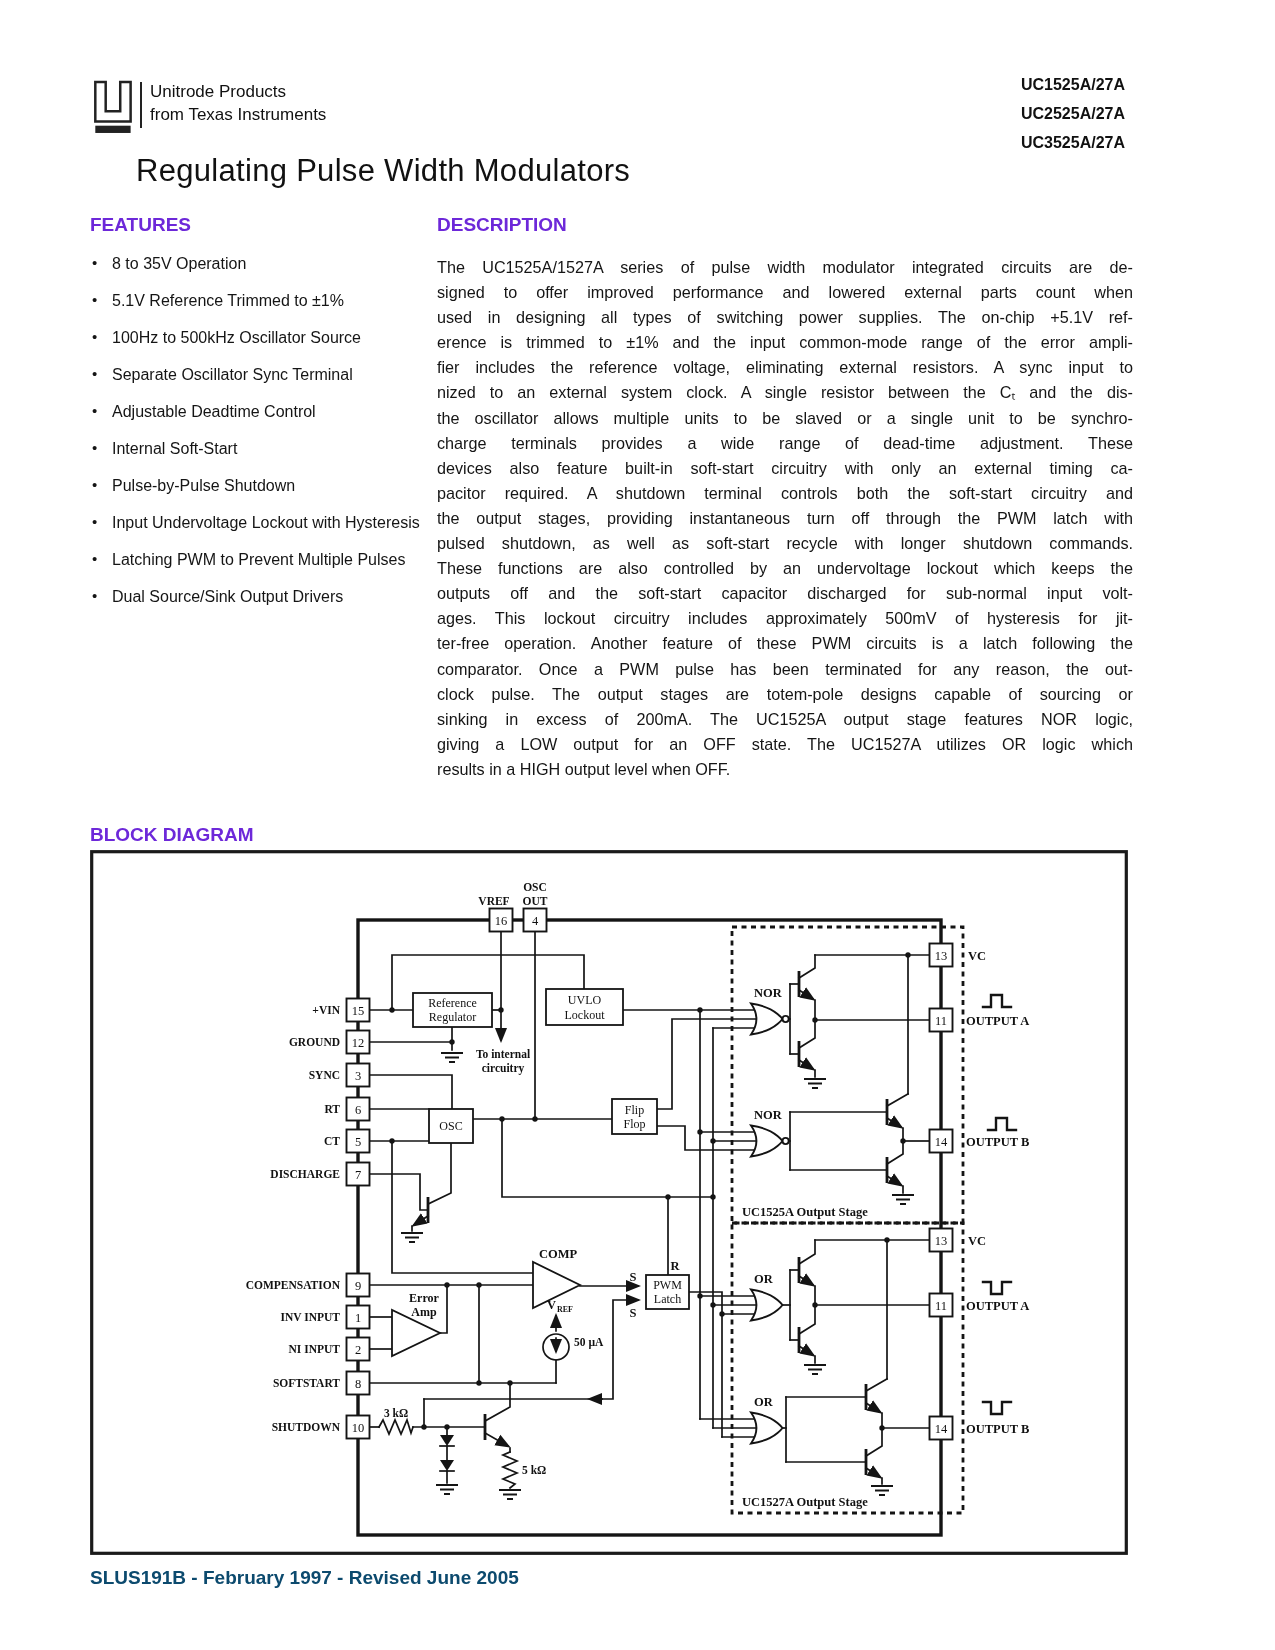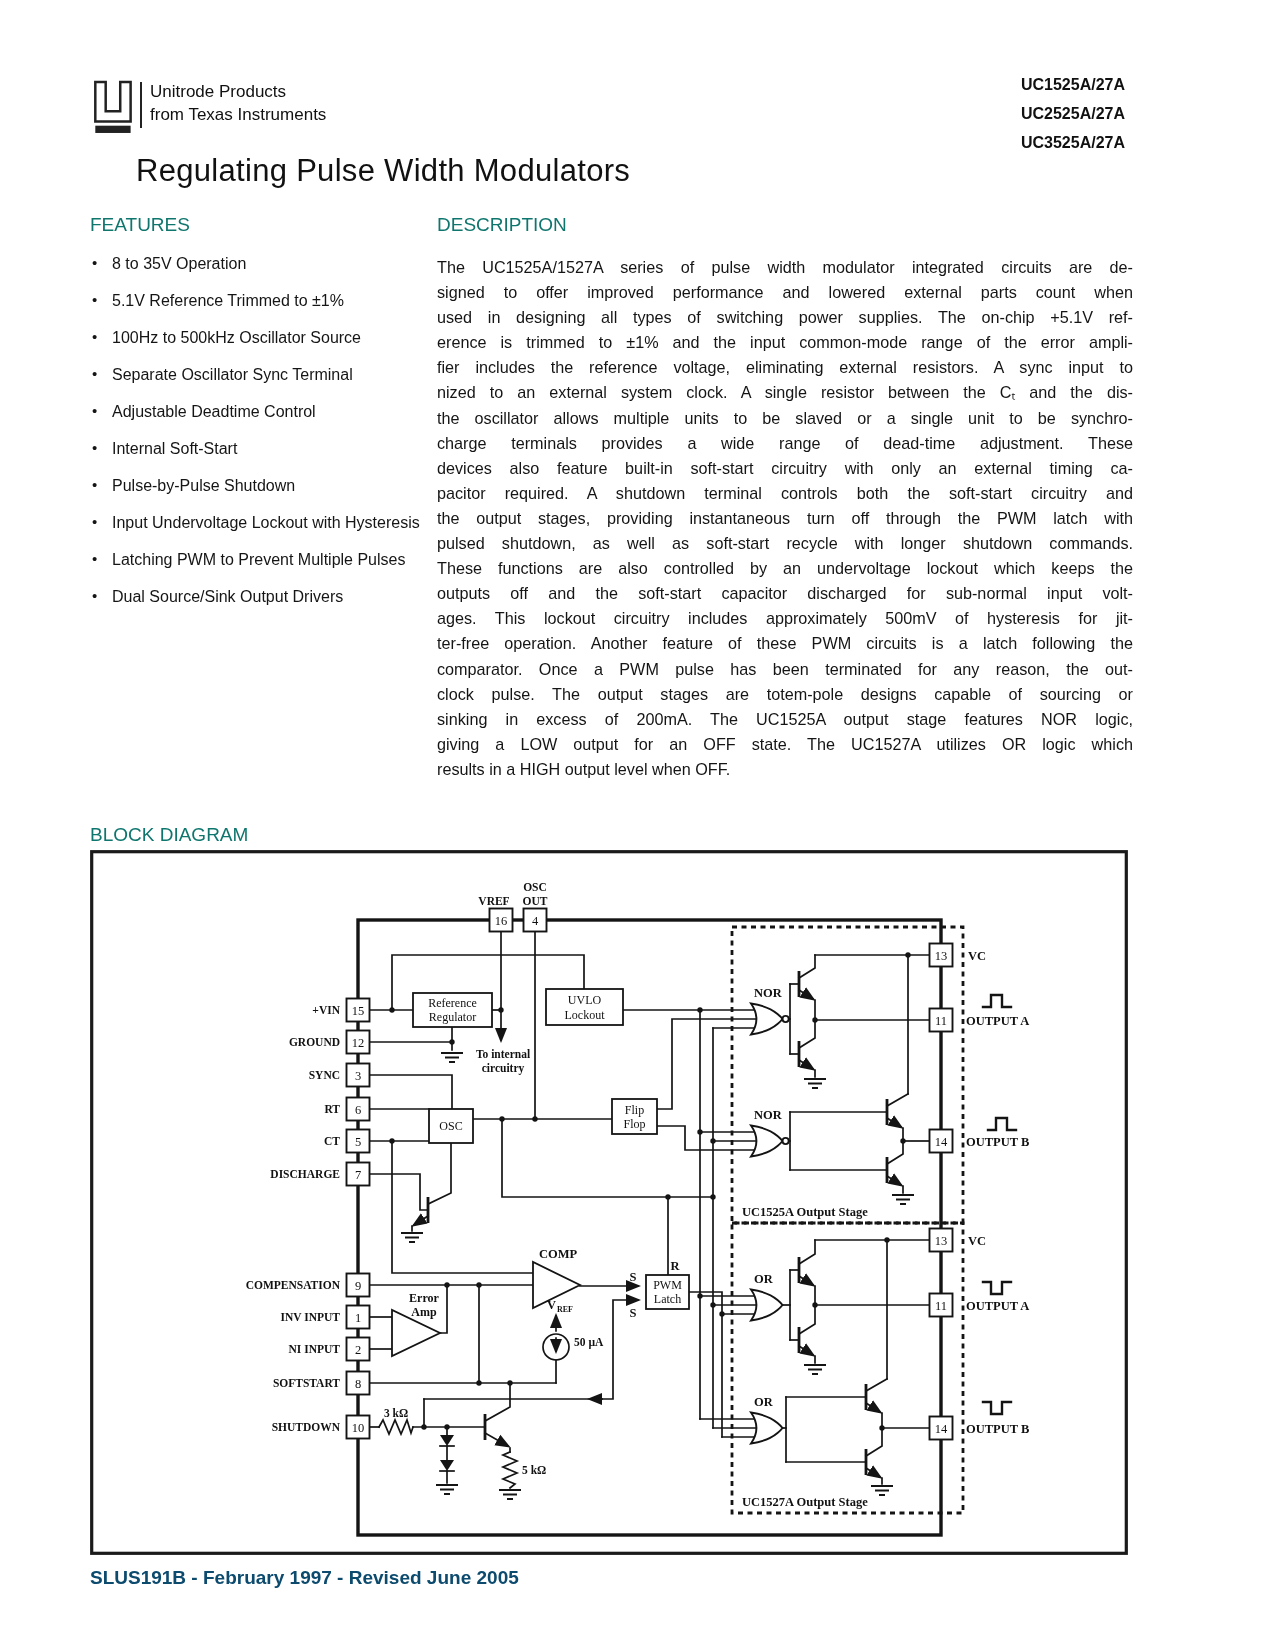--- a/index.html
+++ b/index.html
@@ -5,21 +5,21 @@
   html,body{margin:0;padding:0;background:#fff;}
   .page{position:relative;width:1275px;height:1650px;background:#ffffff;
         font-family:"Liberation Sans",sans-serif;color:#151515;overflow:hidden;}
   
   .logo{position:absolute;left:92px;top:80px;}
   .logo-divider{position:absolute;left:140px;top:82px;width:2px;height:46px;background:#222;}
   .logo-text{position:absolute;left:150px;top:80px;font-weight:normal;font-size:17px;line-height:23px;color:#111;}
   .partnums{position:absolute;right:150px;top:70px;text-align:center;font-weight:bold;font-size:16px;line-height:29px;color:#111;}
   .title{position:absolute;left:88px;top:153px;font-size:31px;font-weight:400;color:#111;letter-spacing:0.3px;margin-left:48px;}
   
-  .sec-head{font-weight:normal;font-size:19px;color:#0f766e;}
+  .sec-head{font-weight:bold;font-size:19px;color:#6d28d9;}
   .features{position:absolute;left:90px;top:214px;width:335px;}
   .features ul{list-style:none;margin:16px 0 0 0;padding:0;}
   .features li{position:relative;font-size:16px;line-height:23px;margin-bottom:14px;padding-left:22px;}
   .features li .blt{position:absolute;left:2px;top:-1px;font-size:15px;}
   .description{position:absolute;left:437px;top:214px;width:696px;}
   .desc-lines{margin-top:19px;}
   .desc-line{font-size:16.2px;line-height:25.1px;text-align:justify;text-align-last:justify;white-space:normal;}
   .desc-line:last-child{text-align-last:left;}
   .bd-head{position:absolute;left:90px;top:824px;}
   .diagram-frame{position:absolute;left:90px;top:850px;width:1038px;height:705px;}

